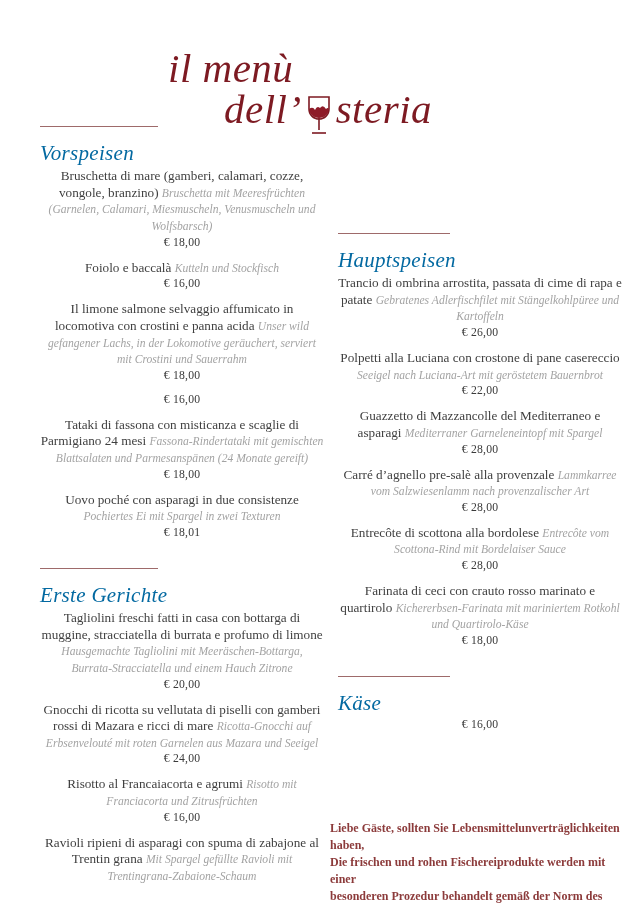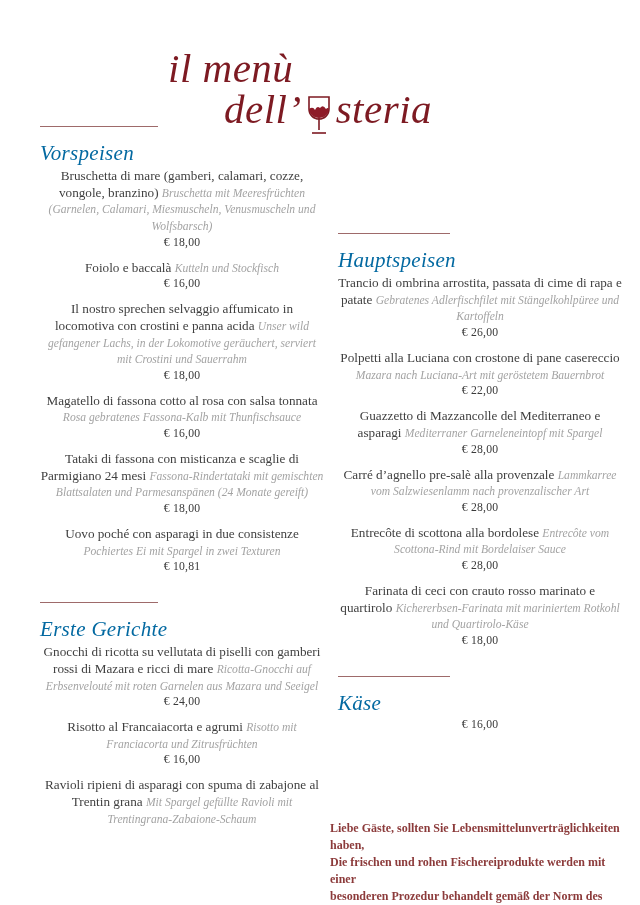--- a/index.html
+++ b/index.html
@@ -157,57 +157,60 @@
     <div class="dish">
       <p class="dish-body">
         <span class="dish-it">Foiolo e baccalà</span>
         <span class="dish-de">Kutteln und Stockfisch</span>
       </p>
       <p class="price">€ 16,00</p>
     </div>
 
     <div class="dish">
       <p class="dish-body">
-        <span class="dish-it">Il nostro sprechen selvaggio affumicato in locomotiva con crostini e panna acida</span>
+        <span class="dish-it">Il limone salmone selvaggio affumicato in locomotiva con crostini e panna acida</span>
         <span class="dish-de">Unser wild gefangener Lachs, in der Lokomotive geräuchert, serviert mit Crostini und Sauerrahm</span>
       </p>
       <p class="price">€ 18,00</p>
     </div>
 
     <div class="dish">
-      <p class="dish-body">
-        <span class="dish-it">Magatello di fassona cotto al rosa con salsa tonnata</span>
-        <span class="dish-de">Rosa gebratenes Fassona-Kalb mit Thunfischsauce</span>
-      </p>
       <p class="price">€ 16,00</p>
     </div>
 
     <div class="dish">
       <p class="dish-body">
         <span class="dish-it">Tataki di fassona con misticanza e scaglie di Parmigiano 24 mesi</span>
         <span class="dish-de">Fassona-Rindertataki mit gemischten Blattsalaten und Parmesanspänen (24 Monate gereift)</span>
       </p>
       <p class="price">€ 18,00</p>
     </div>
 
     <div class="dish">
       <p class="dish-body">
         <span class="dish-it">Uovo poché con asparagi in due consistenze</span>
         <span class="dish-de">Pochiertes Ei mit Spargel in zwei Texturen</span>
       </p>
-      <p class="price">€ 10,81</p>
+      <p class="price">€ 18,01</p>
     </div>
   </div>
 
   <div class="spacer-before-rule"></div>
 
   <div>
     <div class="rule short"></div>
     <div class="section-head">Erste Gerichte</div>
 
+    <div class="dish">
+      <p class="dish-body">
+        <span class="dish-it">Tagliolini freschi fatti in casa con bottarga di muggine, stracciatella di burrata e profumo di limone</span>
+        <span class="dish-de">Hausgemachte Tagliolini mit Meeräschen-Bottarga, Burrata-Stracciatella und einem Hauch Zitrone</span>
+      </p>
+      <p class="price">€ 20,00</p>
+    </div>
 
     <div class="dish">
       <p class="dish-body">
         <span class="dish-it">Gnocchi di ricotta su vellutata di piselli con gamberi rossi di Mazara e ricci di mare</span>
         <span class="dish-de">Ricotta-Gnocchi auf Erbsenvelouté mit roten Garnelen aus Mazara und Seeigel</span>
       </p>
       <p class="price">€ 24,00</p>
     </div>
 
     <div class="dish">
@@ -239,21 +242,21 @@
       <p class="dish-body">
         <span class="dish-it">Trancio di ombrina arrostita, passata di cime di rapa e patate</span>
         <span class="dish-de">Gebratenes Adlerfischfilet mit Stängelkohlpüree und Kartoffeln</span>
       </p>
       <p class="price">€ 26,00</p>
     </div>
 
     <div class="dish">
       <p class="dish-body">
         <span class="dish-it">Polpetti alla Luciana con crostone di pane casereccio</span>
-        <span class="dish-de">Mazara nach Luciana-Art mit geröstetem Bauernbrot</span>
+        <span class="dish-de">Seeigel nach Luciana-Art mit geröstetem Bauernbrot</span>
       </p>
       <p class="price">€ 22,00</p>
     </div>
 
     <div class="dish">
       <p class="dish-body">
         <span class="dish-it">Guazzetto di Mazzancolle del Mediterraneo e asparagi</span>
         <span class="dish-de">Mediterraner Garneleneintopf mit Spargel</span>
       </p>
       <p class="price">€ 28,00</p>

